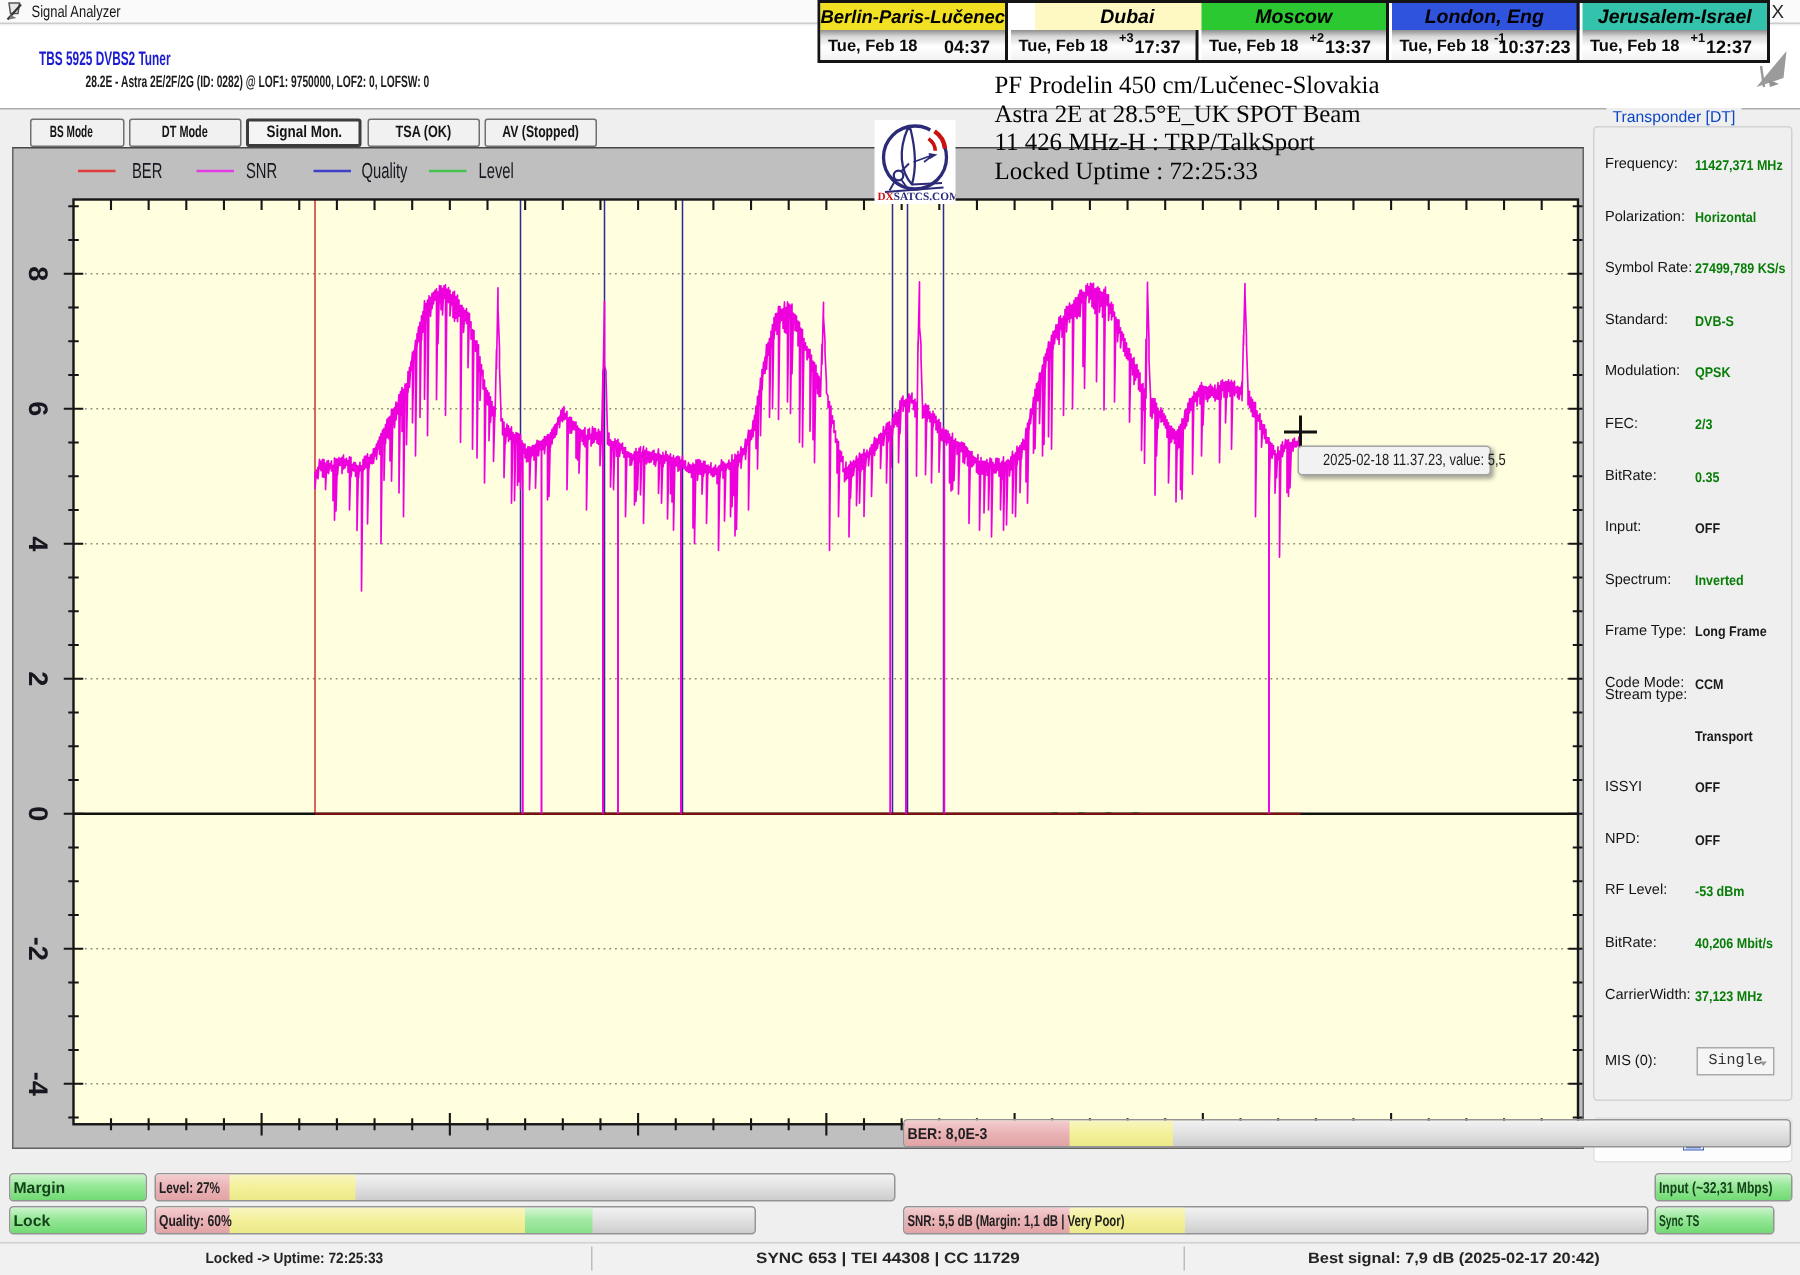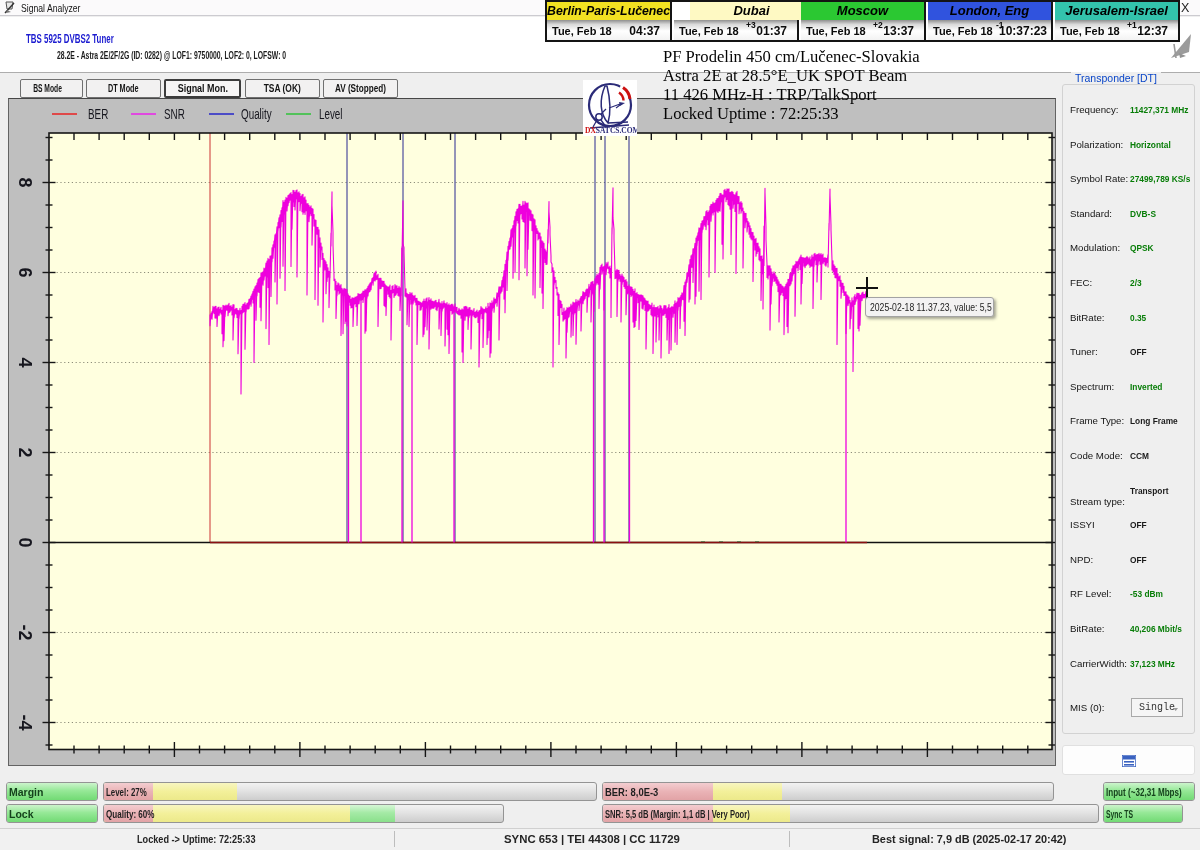--- a/index.html
+++ b/index.html
@@ -8,21 +8,21 @@
 #whitezone{left:0;top:17px;width:1200px;height:55px;background:#fff;}
 #tbs{left:26px;top:31px;font-size:13px;font-weight:bold;color:#1b1bd0;transform:scaleX(0.608);transform-origin:0 0;}
 #tbssub{left:57px;top:49px;font-size:11px;font-weight:bold;color:#1b1b1b;transform:scaleX(0.621);transform-origin:0 0;}
 #hline{left:0;top:72px;width:1200px;height:1px;background:#adadad;}
 .tab span{display:inline-block;}
 .tab{top:79px;height:19px;background:#f2f1f1;border:1px solid #707070;border-radius:2px;
  font-size:11px;font-weight:bold;color:#141414;text-align:center;line-height:17px;}
 .tabactive{border:2px solid #3c3c3c;line-height:15px;background:#f6f5f5;}
 #chart{left:8px;top:98px;width:1048px;height:668px;background:#bfbfbf;border:1px solid #636363;border-top:1px solid #474747;}
 #tooltip{left:865px;top:297px;width:129px;height:20px;background:#f3f2f2;border:1px solid #a3a3a3;border-radius:3px;
- box-shadow:2px 2px 3px rgba(60,60,60,.45);font-size:10.8px;color:#1d1d1d;line-height:18px;text-align:left;padding-left:4px;white-space:nowrap;}
+ box-shadow:2px 2px 3px rgba(60,60,60,.45);font-size:10.8px;color:#1d1d1d;line-height:18px;text-align:left;padding-left:16px;white-space:nowrap;}
 
 #clocks{left:545px;top:0;width:635px;height:42px;border:2px solid #141414;background:#fff;}
 .ck{position:absolute;top:0;width:125px;height:18px;border-right:2px solid #141414;
  font-size:13px;font-weight:bold;font-style:italic;color:#000;text-align:center;line-height:18px;overflow:hidden;white-space:nowrap;}
 .ct{position:absolute;top:18px;width:125px;height:20px;border-right:2px solid #141414;
  background:linear-gradient(180deg,#8f8f8f 0,#d9d9d9 22%,#ffffff 55%,#f2f2f2 100%);}
 .ctd{position:absolute;left:5px;top:5px;font-size:11px;font-weight:bold;color:#0b0b0b;white-space:nowrap;}
 .ctt{position:absolute;right:10px;top:4px;font-size:12px;font-weight:bold;color:#0b0b0b;white-space:nowrap;}
 .cts{position:absolute;left:72px;top:0px;font-size:8.5px;font-weight:bold;color:#0b0b0b;}
 #closex{left:1181px;top:1px;font-size:12.5px;color:#232323;font-weight:normal;}
@@ -264,21 +264,21 @@
  <div class="ck" style="left:254px;background:#2bc832;">Moscow</div>
  <div class="ck" style="left:381px;background:#3053de;">London, Eng</div>
  <div class="ck" style="left:508px;background:#33c3ac;border-right:none;width:123px;">Jerusalem-Israel</div>
  <div class="ct" style="left:0;">
       <span class="ctd">Tue, Feb 18</span>
       <span class="ctt">04:37</span>
     </div>
  <div class="ct" style="left:127px;">
       <span class="ctd">Tue, Feb 18</span>
       <span class="cts">+3</span>
-      <span class="ctt">01:37</span>
+      <span class="ctt">17:37</span>
     </div>
  <div class="ct" style="left:254px;">
       <span class="ctd">Tue, Feb 18</span>
       <span class="cts">+2</span>
       <span class="ctt">13:37</span>
     </div>
  <div class="ct" style="left:381px;">
       <span class="ctd">Tue, Feb 18</span>
       <span class="cts" style="left:68px;">-1</span>
       <span class="ctt" style="right:4px;">10:37:23</span>
@@ -321,29 +321,29 @@
 <div class="abs sl" style="top:173.2px">Symbol Rate:</div>
 <div class="abs sv gr" style="top:173.2px">27499,789 KS/s</div>
 <div class="abs sl" style="top:207.79999999999998px">Standard:</div>
 <div class="abs sv gr" style="top:207.79999999999998px">DVB-S</div>
 <div class="abs sl" style="top:242.39999999999998px">Modulation:</div>
 <div class="abs sv gr" style="top:242.39999999999998px">QPSK</div>
 <div class="abs sl" style="top:277.0px">FEC:</div>
 <div class="abs sv gr" style="top:277.0px">2/3</div>
 <div class="abs sl" style="top:311.6px">BitRate:</div>
 <div class="abs sv gr" style="top:311.6px">0.35</div>
-<div class="abs sl" style="top:346.20000000000005px">Tuner:</div>
+<div class="abs sl" style="top:346.20000000000005px">Input:</div>
 <div class="abs sv bk" style="top:346.20000000000005px">OFF</div>
 <div class="abs sl" style="top:380.80000000000007px">Spectrum:</div>
 <div class="abs sv gr" style="top:380.80000000000007px">Inverted</div>
 <div class="abs sl" style="top:415.4000000000001px">Frame Type:</div>
 <div class="abs sv bk" style="top:415.4000000000001px">Long Frame</div>
 <div class="abs sl" style="top:450.0000000000001px">Code Mode:</div>
 <div class="abs sv bk" style="top:450.0000000000001px">CCM</div>
-<div class="abs sl" style="top:496px">Stream type:</div>
+<div class="abs sl" style="top:458px">Stream type:</div>
 <div class="abs sv bk" style="top:484.60000000000014px">Transport</div>
 <div class="abs sl" style="top:519.2000000000002px">ISSYI</div>
 <div class="abs sv bk" style="top:519.2000000000002px">OFF</div>
 <div class="abs sl" style="top:553.8000000000002px">NPD:</div>
 <div class="abs sv bk" style="top:553.8000000000002px">OFF</div>
 <div class="abs sl" style="top:588.4000000000002px">RF Level:</div>
 <div class="abs sv gr" style="top:588.4000000000002px">-53 dBm</div>
 <div class="abs sl" style="top:623.0000000000002px">BitRate:</div>
 <div class="abs sv gr" style="top:623.0000000000002px">40,206 Mbit/s</div>
 <div class="abs sl" style="top:657.6000000000003px">CarrierWidth:</div>
@@ -370,21 +370,21 @@
     <div class="seg yel" style="left:0px;width:133px"></div>
     <div class="seg pink" style="left:0px;width:49px"></div>
     <div class="bartxt" style="color:#1f1f1f;transform:scaleX(0.75)">Level: 27%</div>
   </div>
 <div class="abs bar" style="left:103px;top:804px;width:401px">
     <div class="seg yel" style="left:0px;width:246px"></div>
     <div class="seg grn" style="left:246px;width:45px"></div>
     <div class="seg pink" style="left:0px;width:49px"></div>
     <div class="bartxt" style="color:#1f1f1f;transform:scaleX(0.77)">Quality: 60%</div>
   </div>
-<div class="abs bar" style="left:602px;top:782px;width:452px">
+<div class="abs bar" style="left:602px;top:746px;width:592px">
     <div class="seg yel" style="left:0px;width:179px"></div>
     <div class="seg pink" style="left:0px;width:110px"></div>
     <div class="bartxt" style="color:#1f1f1f;transform:scaleX(0.895)">BER: 8,0E-3</div>
   </div>
 <div class="abs bar" style="left:602px;top:804px;width:497px">
     <div class="seg yel" style="left:110px;width:77px"></div>
     <div class="seg pink" style="left:0px;width:110px"></div>
     <div class="bartxt" style="color:#1f1f1f;transform:scaleX(0.723)">SNR: 5,5 dB (Margin: 1,1 dB | Very Poor)</div>
   </div>
 <div class="abs bar" style="left:1103px;top:782px;width:92px">

